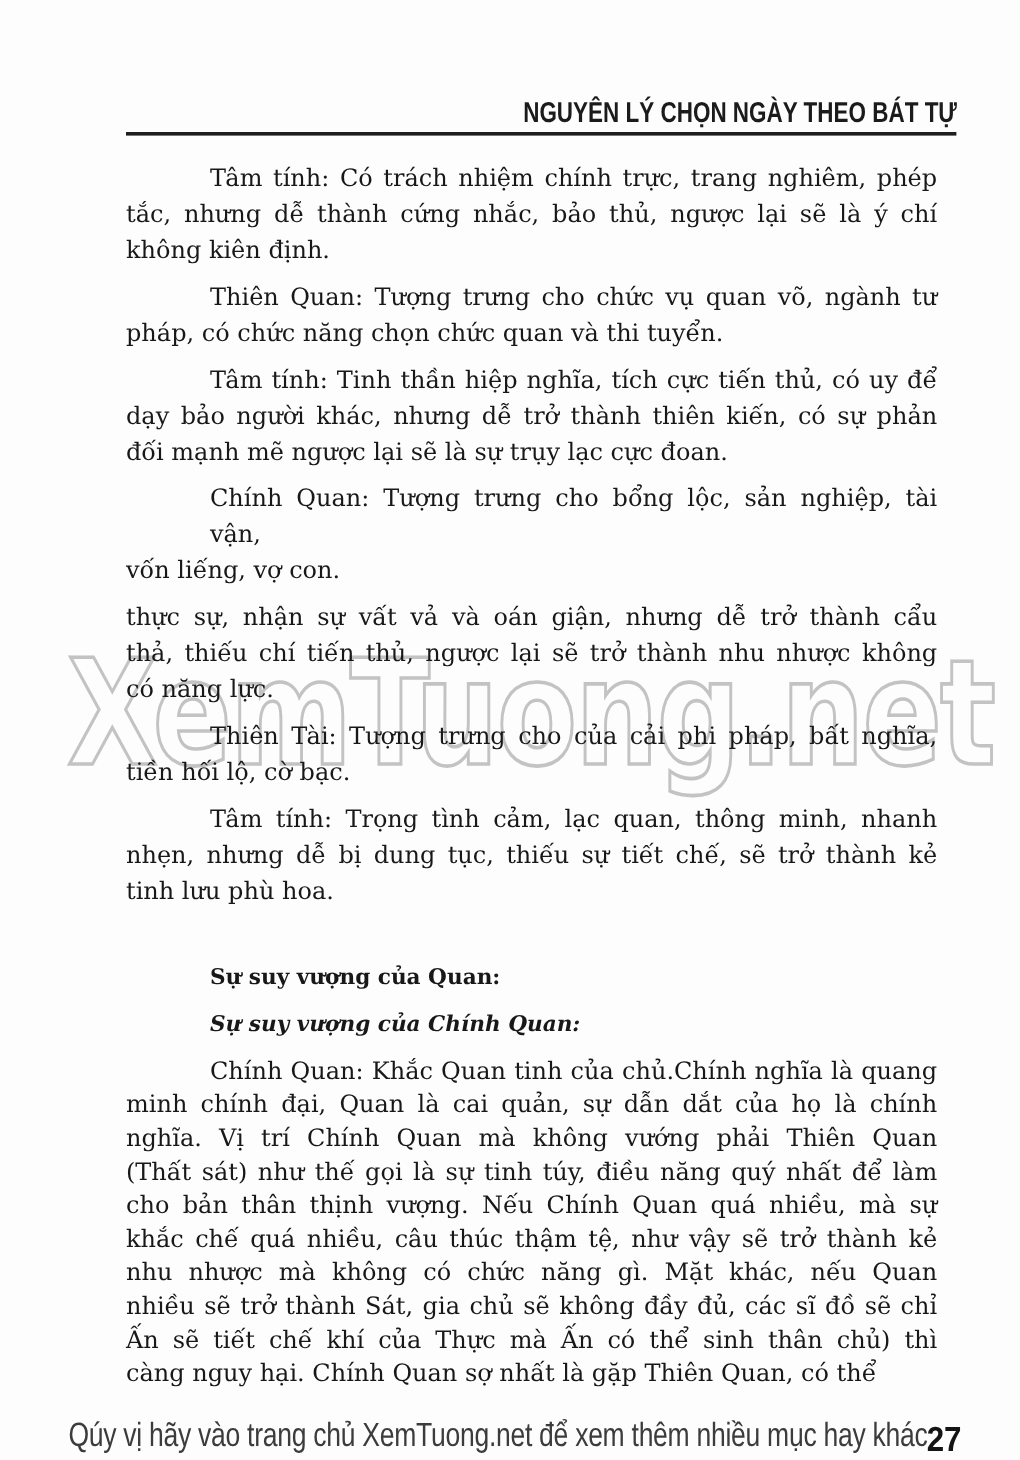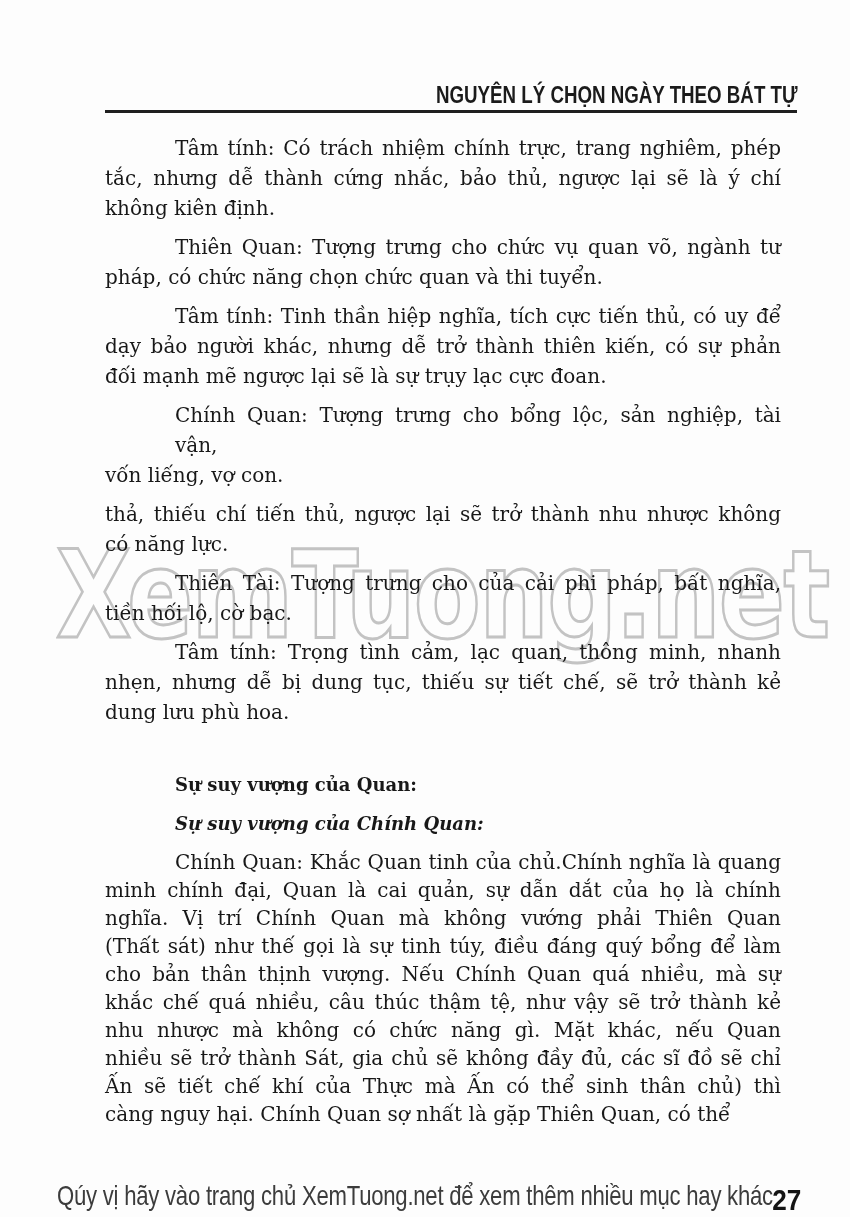--- a/index.html
+++ b/index.html
@@ -98,43 +98,44 @@
       <div class="para normal">
         <div class="line first">Tâm tính: Tinh thần hiệp nghĩa, tích cực tiến thủ, có uy để</div>
         <div class="line">dạy bảo người khác, nhưng dễ trở thành thiên kiến, có sự phản</div>
         <div class="line last">đối mạnh mẽ ngược lại sẽ là sự trụy lạc cực đoan.</div>
       </div>
       <div class="para normal">
         <div class="line first">Chính Quan: Tượng trưng cho bổng lộc, sản nghiệp, tài vận,</div>
         <div class="line last">vốn liếng, vợ con.</div>
       </div>
       <div class="para normal">
+        <div class="line">thực sự, nhận sự vất vả và oán giận, nhưng dễ trở thành cẩu</div>
         <div class="line">thả, thiếu chí tiến thủ, ngược lại sẽ trở thành nhu nhược không</div>
         <div class="line last">có năng lực.</div>
       </div>
       <div class="para normal">
         <div class="line first">Thiên Tài: Tượng trưng cho của cải phi pháp, bất nghĩa,</div>
         <div class="line last">tiền hối lộ, cờ bạc.</div>
       </div>
       <div class="para normal">
         <div class="line first">Tâm tính: Trọng tình cảm, lạc quan, thông minh, nhanh</div>
         <div class="line">nhẹn, nhưng dễ bị dung tục, thiếu sự tiết chế, sẽ trở thành kẻ</div>
-        <div class="line last">dung lưu phù hoa.</div>
+        <div class="line last">tinh lưu phù hoa.</div>
       </div>
       <div class="para heading-bold">
         <div class="line first last">Sự suy vượng của Quan:</div>
       </div>
       <div class="para heading-bold-italic">
         <div class="line first last">Sự suy vượng của Chính Quan:</div>
       </div>
       <div class="para normal tight">
         <div class="line first">Chính Quan: Khắc Quan tinh của chủ.Chính nghĩa là quang</div>
         <div class="line">minh chính đại, Quan là cai quản, sự dẫn dắt của họ là chính</div>
         <div class="line">nghĩa. Vị trí Chính Quan mà không vướng phải Thiên Quan</div>
-        <div class="line">(Thất sát) như thế gọi là sự tinh túy, điều đáng quý bổng để làm</div>
+        <div class="line">(Thất sát) như thế gọi là sự tinh túy, điều năng quý nhất để làm</div>
         <div class="line">cho bản thân thịnh vượng. Nếu Chính Quan quá nhiều, mà sự</div>
         <div class="line">khắc chế quá nhiều, câu thúc thậm tệ, như vậy sẽ trở thành kẻ</div>
         <div class="line">nhu nhược mà không có chức năng gì. Mặt khác, nếu Quan</div>
         <div class="line">nhiều sẽ trở thành Sát, gia chủ sẽ không đầy đủ, các sĩ đồ sẽ chỉ</div>
         <div class="line">Ấn sẽ tiết chế khí của Thực mà Ấn có thể sinh thân chủ) thì</div>
         <div class="line last">càng nguy hại. Chính Quan sợ nhất là gặp Thiên Quan, có thể</div>
       </div>
     </div>
 
   <div class="footer"><span>Qúy vị hãy vào trang chủ </span><span class="brand">XemTuong.net</span><span> </span><span>để xem thêm nhiều mục hay khác</span></div>

